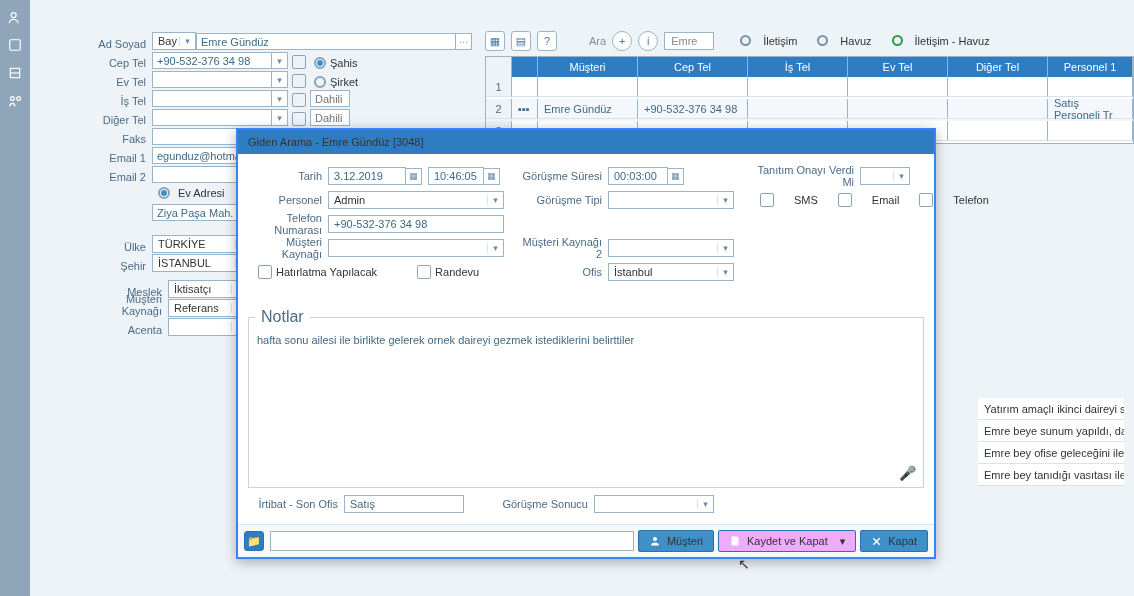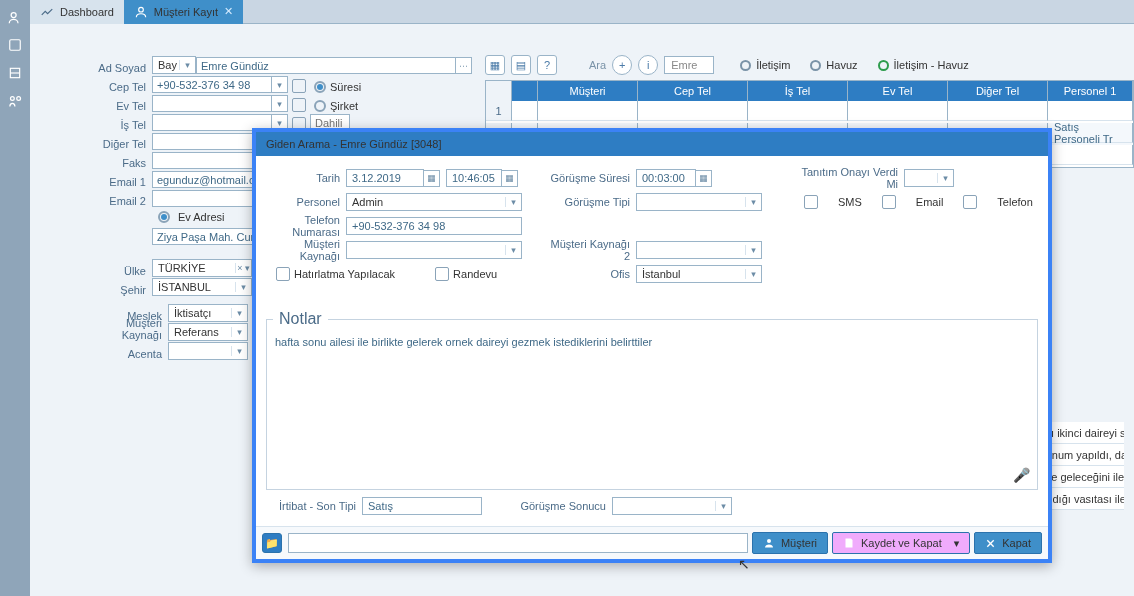--- a/index.html
+++ b/index.html
@@ -20,31 +20,31 @@
 .input,.select{height:17px;border:1px solid #9ab4c8;background:#fff;padding:0 4px;color:#3f6987;font-size:11px}.input.w120{width:120px}.input.w40{width:40px}.input.w260{width:260px}
 .chk{width:14px;height:14px;border:1px solid #8aa3b8;border-radius:2px;display:inline-block;margin:0 4px}
 .radio{width:12px;height:12px;border:2px solid #8aa3b8;border-radius:50%;display:inline-block;margin:0 4px;position:relative}
 .radio.on::after{content:"";width:6px;height:6px;background:#3f8fc9;border-radius:50%;position:absolute;left:1px;top:1px}
 .caret{width:16px;height:17px;border:1px solid #9ab4c8;border-left:none;background:#fff;display:inline-flex;align-items:center;justify-content:center;color:#6c8ca6;font-size:9px}
 .grid-area{position:absolute;left:455px;top:30px;right:0}
 .toolbar{display:flex;align-items:center;gap:6px;margin-bottom:4px;height:22px}
 .tbtn{width:20px;height:20px;border:1px solid #9ab4c8;background:#fff;border-radius:3px;display:flex;align-items:center;justify-content:center;color:#4b7ba8}
 .search{height:18px;border:1px solid #9ab4c8;padding:0 6px;color:#888;width:50px}
 .pills{display:flex;gap:20px;margin-left:20px;color:#7a93a8}
-.pill{display:flex;align-items:center;gap:5px}
+.pill{display:flex;align-items:flex-start;gap:12px}
 .pill .o{width:11px;height:11px;border:2px solid #7a93a8;border-radius:50%}
 .grid{border:1px solid #9ab4c8}
 .grid-head{display:flex;background:#2e7dc3;color:#fff;height:20px}
 .gh,.gc{padding:0 6px;display:flex;align-items:center;height:20px;border-right:1px solid #9ab4c8}
 .gh{color:#fff;font-size:11px;justify-content:center}
 .grid-row{display:flex;background:#fff;height:22px}
 .grid-row.sel{background:#f4f8fc}
 .gc{color:#3f6987;border-bottom:1px solid #d7e3ed}
 .rownum{width:26px;justify-content:center;background:#eef3f8;color:#4b6b88}
-.modal{position:absolute;left:252px;top:128px;width:800px;background:#fff;box-shadow:0 3px 12px rgba(0,0,0,.3);border:4px solid #3b82f6}
+.modal{position:absolute;left:236px;top:128px;width:700px;background:#fff;box-shadow:0 3px 12px rgba(0,0,0,.3);border:2px solid #3b82f6}
 .modal-title{height:24px;background:#2e7dc3;color:#fff;display:flex;align-items:center;padding:0 10px;font-size:12px}
 .modal-body{padding:12px 10px 6px 10px}
 .mrow{display:flex;align-items:center;margin-bottom:4px;height:20px}
 .mlbl{text-align:right;padding-right:6px;color:#4b6b88;font-size:11px}
 .mlbl.w1{width:80px}.mlbl.w2{width:88px}
 .minput{height:18px;border:1px solid #9ab4c8;padding:0 5px;color:#3f6987;font-size:11px;background:#fff}
 .drop{height:18px;border:1px solid #9ab4c8;background:#fff;display:inline-flex;align-items:center;justify-content:space-between;padding:0 0 0 5px;color:#3f6987;font-size:11px}
 .drop .ar{width:16px;text-align:center;color:#6c8ca6;border-left:1px solid #d7e3ed;font-size:9px}
 fieldset{border:1px solid #c5d3e0;margin-top:22px;padding:6px;height:180px;position:relative}
 legend{padding:0 6px;color:#4b6b88;font-size:16px}
@@ -86,56 +86,40 @@
       </div>
     <div class="lb">
         <svg width="15" height="15" viewBox="0 0 24 24" fill="none" stroke="#fff" stroke-width="2">
           <circle cx="7" cy="7" r="3"></circle>
           <circle cx="17" cy="7" r="3"></circle>
           <path d="M3 20c0-3 2-5 4-5s4 2 4 5"></path>
         </svg>
       </div>
   </div>
   <div class="main">
-    <div class="tabs">
-      <div class="tab inactive">
-        <svg class="tabicon" viewBox="0 0 24 24" fill="none" stroke="#4b6b88" stroke-width="2">
-            <polyline points="3 17 9 11 13 15 21 7"></polyline>
-          </svg>
-        <span>Dashboard</span>
-      </div>
-      <div class="tab">
-        <svg class="tabicon" viewBox="0 0 24 24" fill="none" stroke="#fff" stroke-width="2">
-            <circle cx="12" cy="8" r="4"></circle>
-            <path d="M4 21c0-4 4-6 8-6s8 2 8 6"></path>
-          </svg>
-        <span>Müşteri Kayıt</span>
-        <span class="x">✕</span>
-      </div>
-    </div>
 
     <div class="content">
 
       <div class="form-area">
         <div class="row">
           <span class="lbl">Ad Soyad</span>
           <div class="drop" style="width:44px">
               <span>Bay</span>
               <span class="ar">▾</span>
             </div>
           <input class="input w260" value="Emre Gündüz" style="">
           <span class="caret">⋯</span>
         </div>
         <div class="row">
           <span class="lbl">Cep Tel</span>
           <input class="input w120" value="+90-532-376 34 98" style="">
             <span class="caret">▾</span>
           <span class="chk"></span>
           <span class="radio on"></span>
-            <span>Süresi</span>
+            <span>Şahis</span>
         </div>
         <div class="row">
           <span class="lbl">Ev Tel</span>
           <input class="input w120" style="">
             <span class="caret">▾</span>
           <span class="chk"></span>
           <span class="radio"></span>
             <span>Şirket</span>
         </div>
         <div class="row">
@@ -386,21 +370,21 @@
             <span>Telefon</span>
         </div>
       </div>
     </div>
     <fieldset>
       <legend>Notlar</legend>
       <textarea class="notes" style="">hafta sonu ailesi ile birlikte gelerek ornek daireyi gezmek istediklerini belirttiler</textarea>
       <span class="mic">🎤</span>
     </fieldset>
     <div class="mrow" style="margin-top:6px">
-      <span class="mlbl" style="width:96px">İrtibat - Son Tipi</span>
+      <span class="mlbl" style="width:96px">İrtibat - Son Ofis</span>
       <input class="minput" style="width: 120px;" value="Satış">
       <span class="mlbl" style="width:100px;margin-left:30px">Görüşme Sonucu</span>
       <div class="drop" style="width:120px">
           <span></span>
           <span class="ar">▾</span>
         </div>
     </div>
   </div>
   <div class="modal-footer">
     <div class="foot-left">

